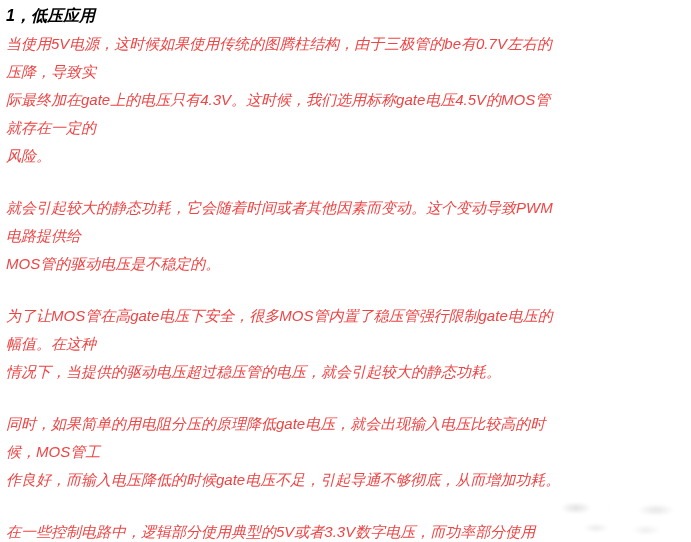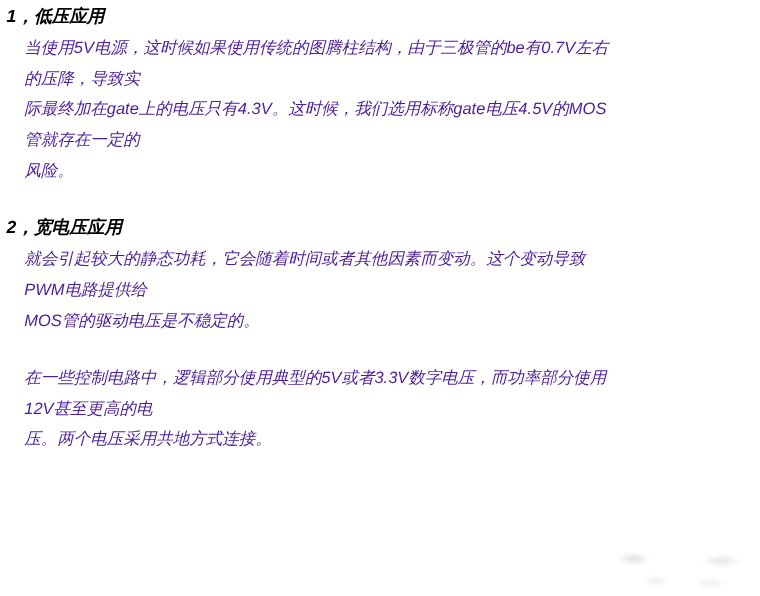--- a/index.html
+++ b/index.html
@@ -24,23 +24,23 @@
     font-size: 16px;
     font-weight: bold;
     color: #000000;
     line-height: 28px;
     margin: 0;
     white-space: pre-line;
   }
   .para {
     font-size: 15px;
     font-weight: normal;
-    color: #4c1d95;
+    color: #ef4444;
     line-height: 28px;
-    margin: 0 0 24px 16px;
+    margin: 0 0 24px 0;
     white-space: pre-line;
   }
   .watermark-smudge {
     position: absolute;
     left: 556px;
     top: 494px;
     width: 132px;
     height: 46px;
     pointer-events: none;
     background:
@@ -55,22 +55,25 @@
 </head>
 <body>
 
 <div class="doc">
 
   <h3 class="sec-heading">1，低压应用</h3>
   <p class="para">当使用5V电源，这时候如果使用传统的图腾柱结构，由于三极管的be有0.7V左右的压降，导致实
 际最终加在gate上的电压只有4.3V。这时候，我们选用标称gate电压4.5V的MOS管就存在一定的
 风险。</p>
 
-  <h3 class="sec-heading">2，宽电压应用</h3>
   <p class="para">就会引起较大的静态功耗，它会随着时间或者其他因素而变动。这个变动导致PWM电路提供给
 MOS管的驱动电压是不稳定的。</p>
+  <p class="para">为了让MOS管在高gate电压下安全，很多MOS管内置了稳压管强行限制gate电压的幅值。在这种
+情况下，当提供的驱动电压超过稳压管的电压，就会引起较大的静态功耗。</p>
+  <p class="para">同时，如果简单的用电阻分压的原理降低gate电压，就会出现输入电压比较高的时候，MOS管工
+作良好，而输入电压降低的时候gate电压不足，引起导通不够彻底，从而增加功耗。</p>
 
   <p class="para">在一些控制电路中，逻辑部分使用典型的5V或者3.3V数字电压，而功率部分使用12V甚至更高的电
 压。两个电压采用共地方式连接。</p>
 
 </div>
 
 <div class="watermark-smudge"></div>
 
 </body></html>

